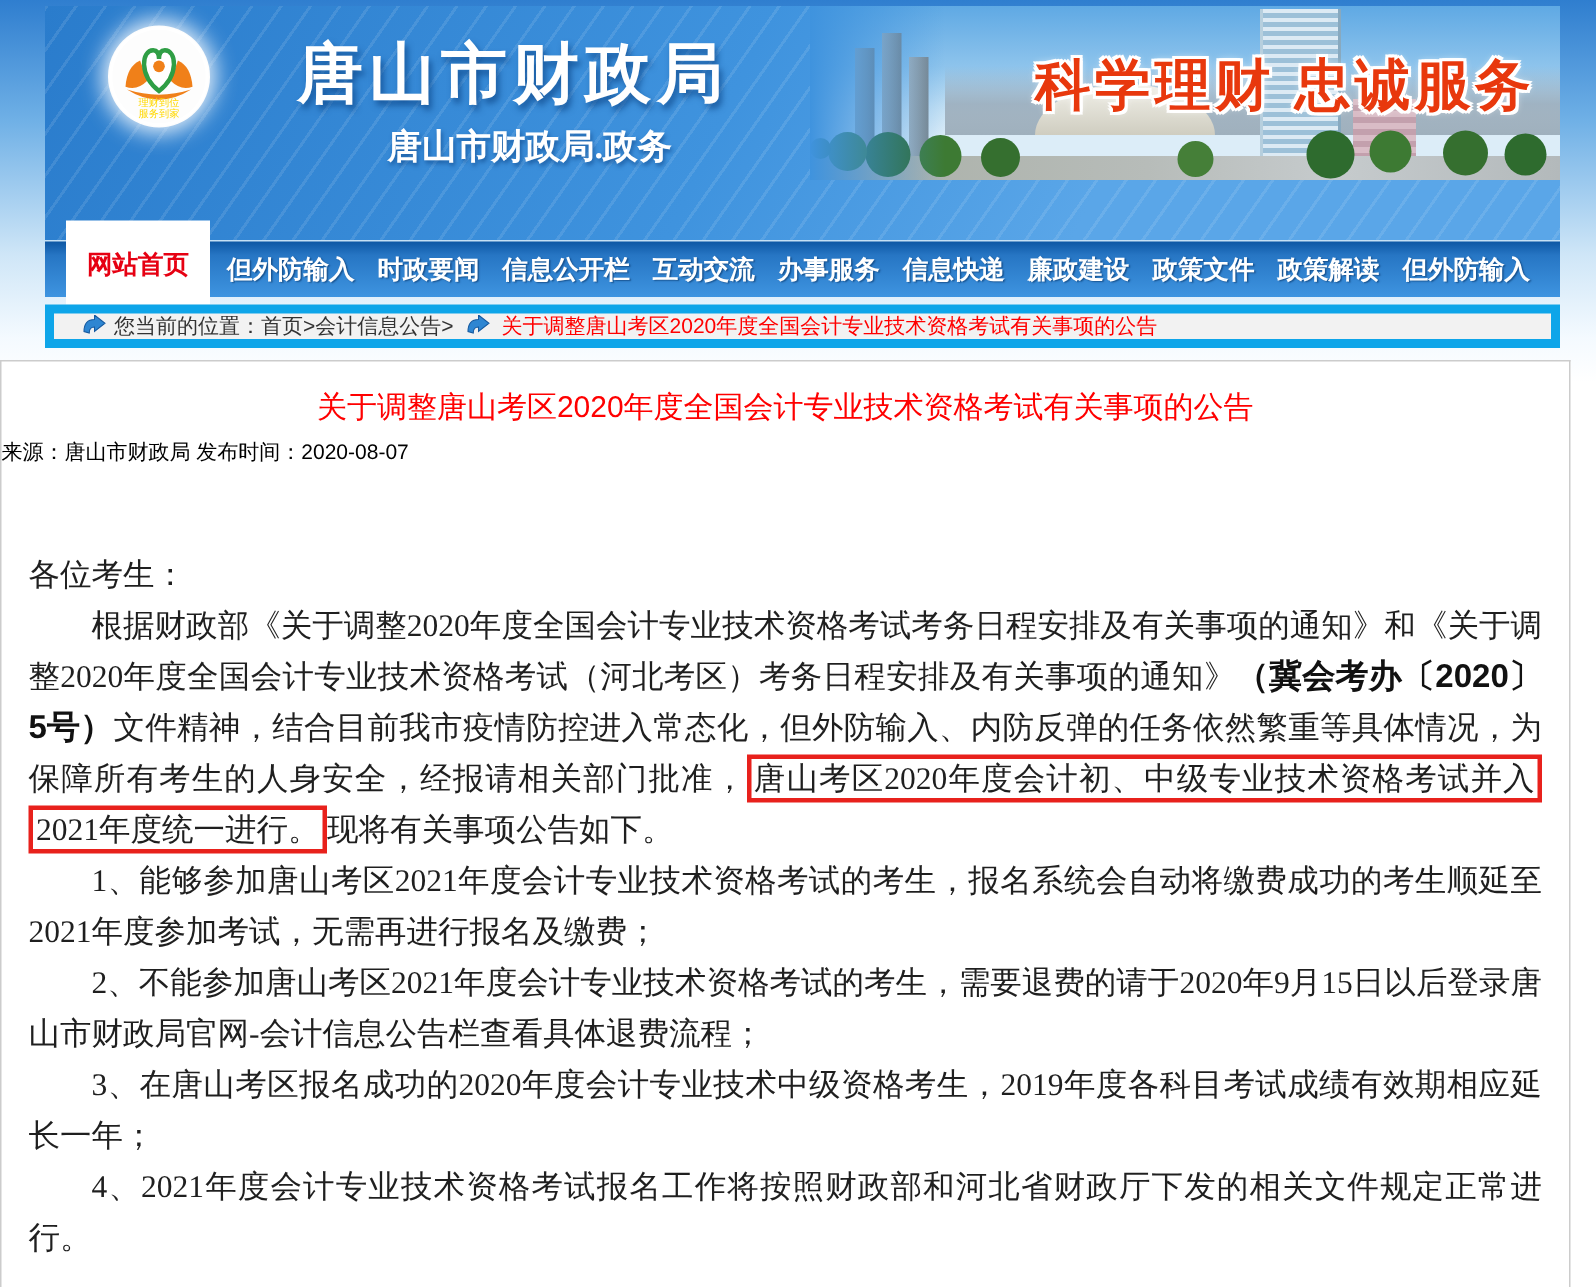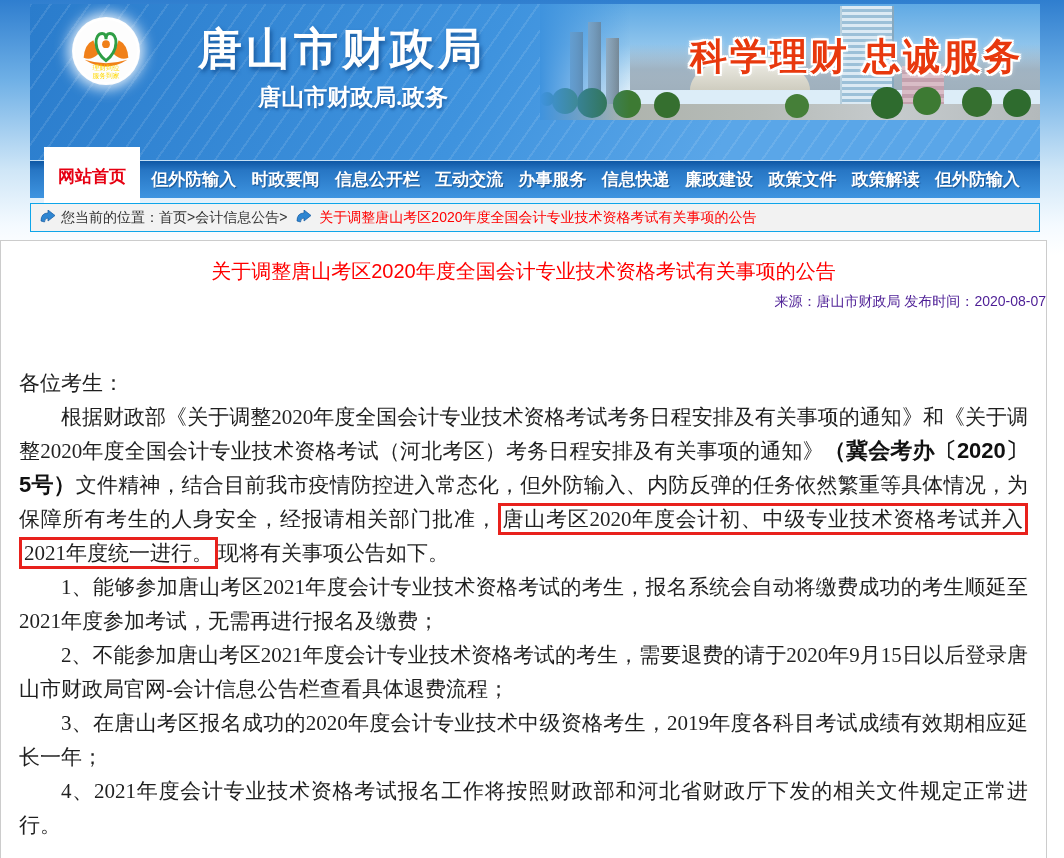--- a/index.html
+++ b/index.html
@@ -78,37 +78,37 @@
   .nav-item.active{
     background:#ffffff;color:#e60012;text-shadow:none;
     height:35px;line-height:27px;margin-top:2px;padding:16px 14px;
   }
   .nav-item.active::after{
     content:"";position:absolute;left:-6px;right:-14px;bottom:-5px;height:3px;background:#e60012;
   }
   
   .crumb{
     position:absolute;left:30px;top:203px;width:1010px;height:29px;
-    background:#f2f2f2;border:1px solid #0ea5e9;box-sizing:border-box;
-    display:flex;align-items:center;padding-left:8px;font-size:14px;color:#333333;
+    background:#f2f2f2;border:6px solid #0ea5e9;box-sizing:border-box;
+    display:flex;align-items:center;padding-left:18px;font-size:14px;color:#333333;
   }
   .crumb .arrow{display:inline-flex;margin:0 5px 0 0;flex:0 0 auto;}
   .crumb .cur{color:#ff0000;margin-left:2px;cursor:pointer;}
   .crumb .path{cursor:pointer;text-align:center;}
   
   .article{
     position:absolute;left:0;top:240px;width:1047px;height:618px;box-sizing:border-box;
     background:#ffffff;border:1px solid #cccccc;border-bottom:none;
   }
   .a-title{
     margin:17px 30px 0 30px;text-align:center;
     font-size:20px;color:#ff0000;font-weight:normal;
   }
   .a-meta{
-    margin-top:8px;text-align:right;font-size:14px;color:#4c1d95;
+    margin-top:8px;text-align:left;font-size:14px;color:#000000;
   }
   .a-body{
     margin:55px 18px 0 18px;color:#1f1f1f;
     font-family:"Liberation Serif",serif;
   }
   .para{margin:0;font-size:21px;line-height:34px;text-align:justify;}
   .para.indent{text-indent:2em;}
   .para.spacer{height:34px;}
   .seg-alt{
     font-family:"Liberation Sans",sans-serif;font-weight:bold;font-size:22px;color:#111111;

